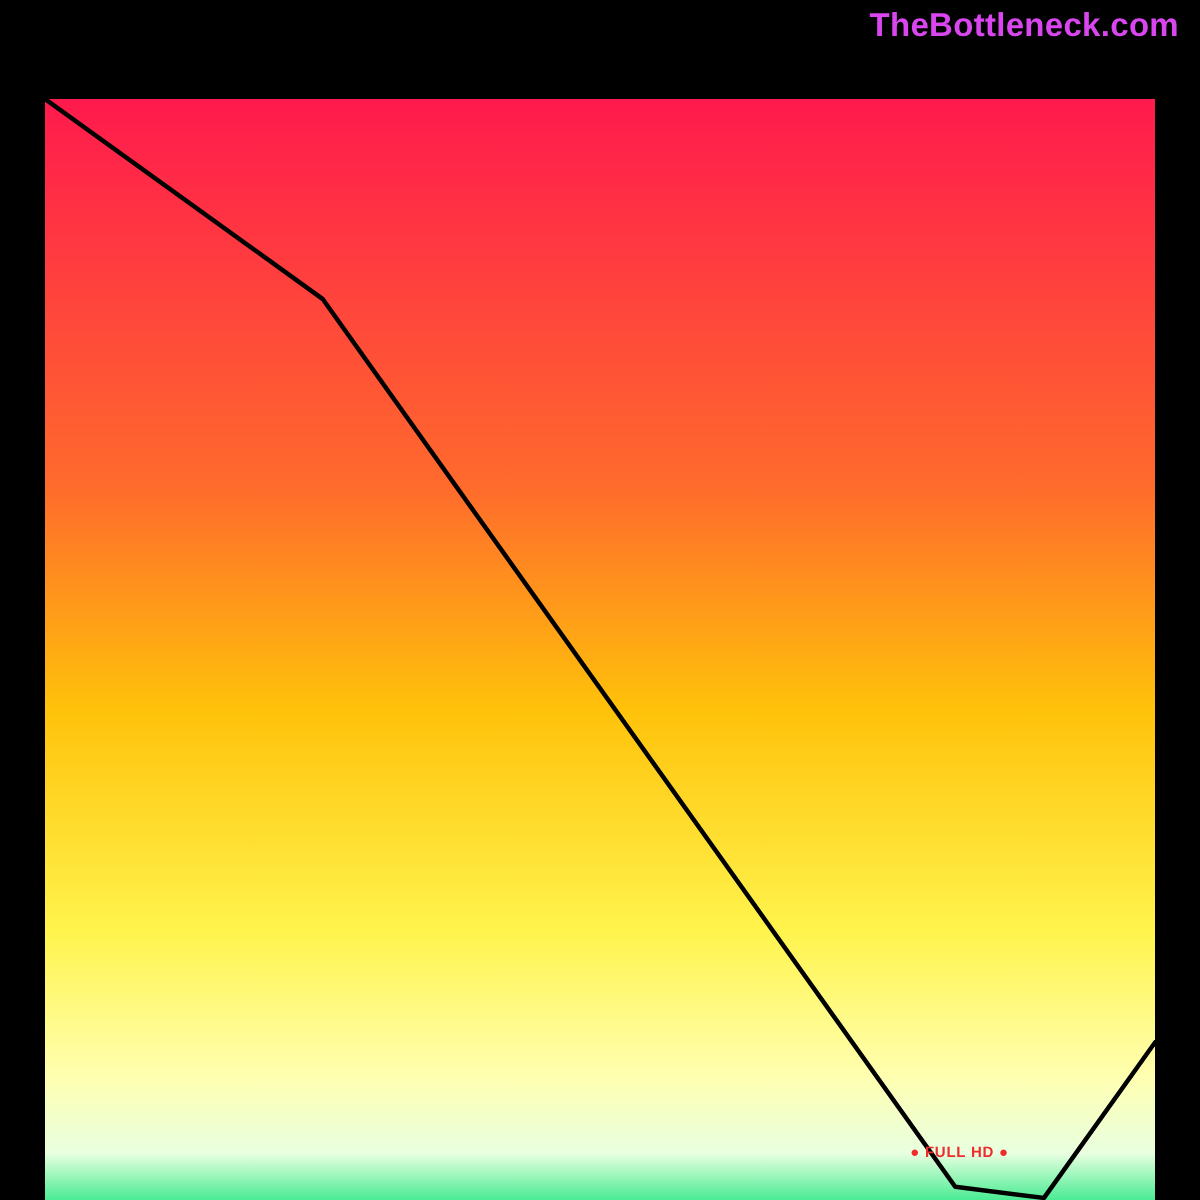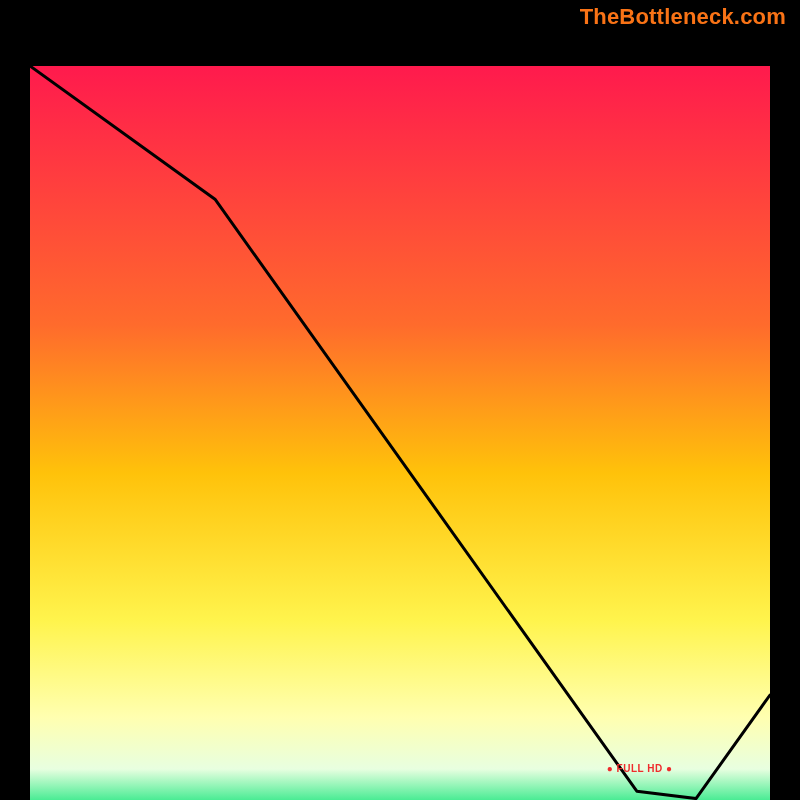--- a/index.html
+++ b/index.html
@@ -9,21 +9,21 @@
     height: 800px;
     background: #000;
     position: relative;
     font-family: Arial, Helvetica, sans-serif;
     overflow: hidden;
   }
   .watermark {
     position: absolute;
     top: 4px;
     right: 14px;
-    color: #f97316;
+    color: #d946ef;
     font-size: 22px;
     font-weight: 600;
     letter-spacing: 0.2px;
   }
   .plot {
     position: absolute;
     left: 30px;
     top: 30px;
     width: 740px;
     height: 740px;

